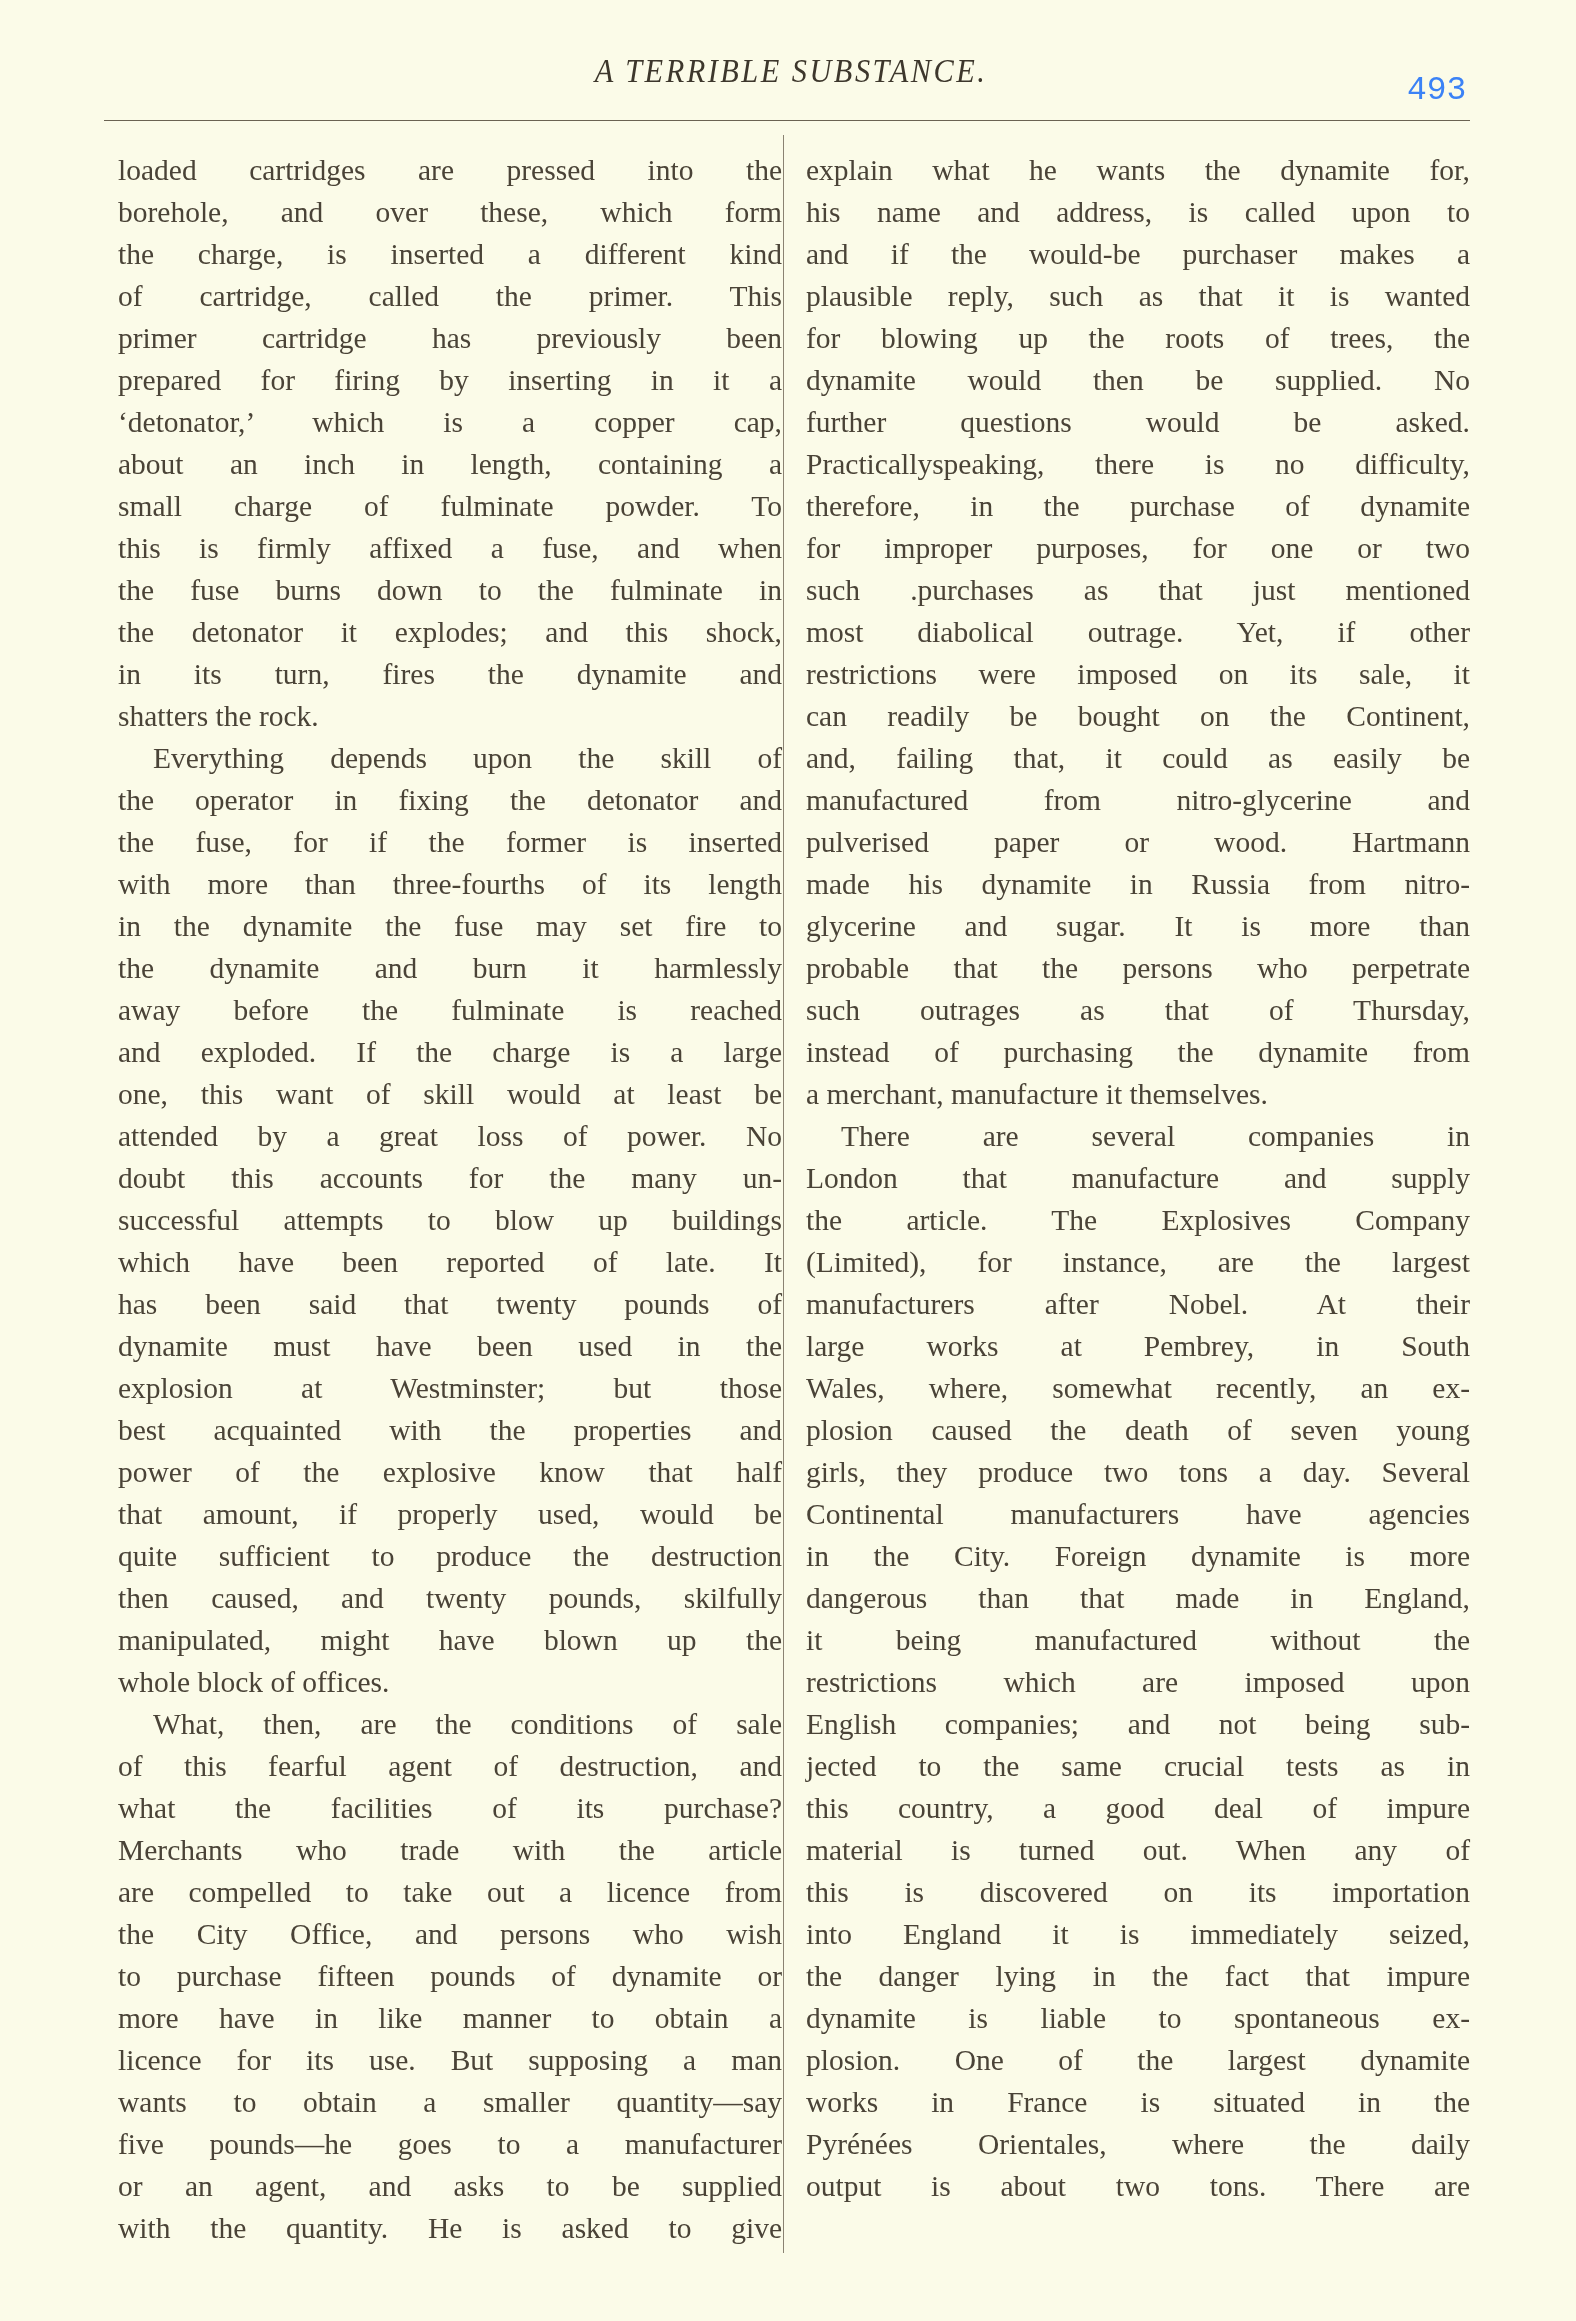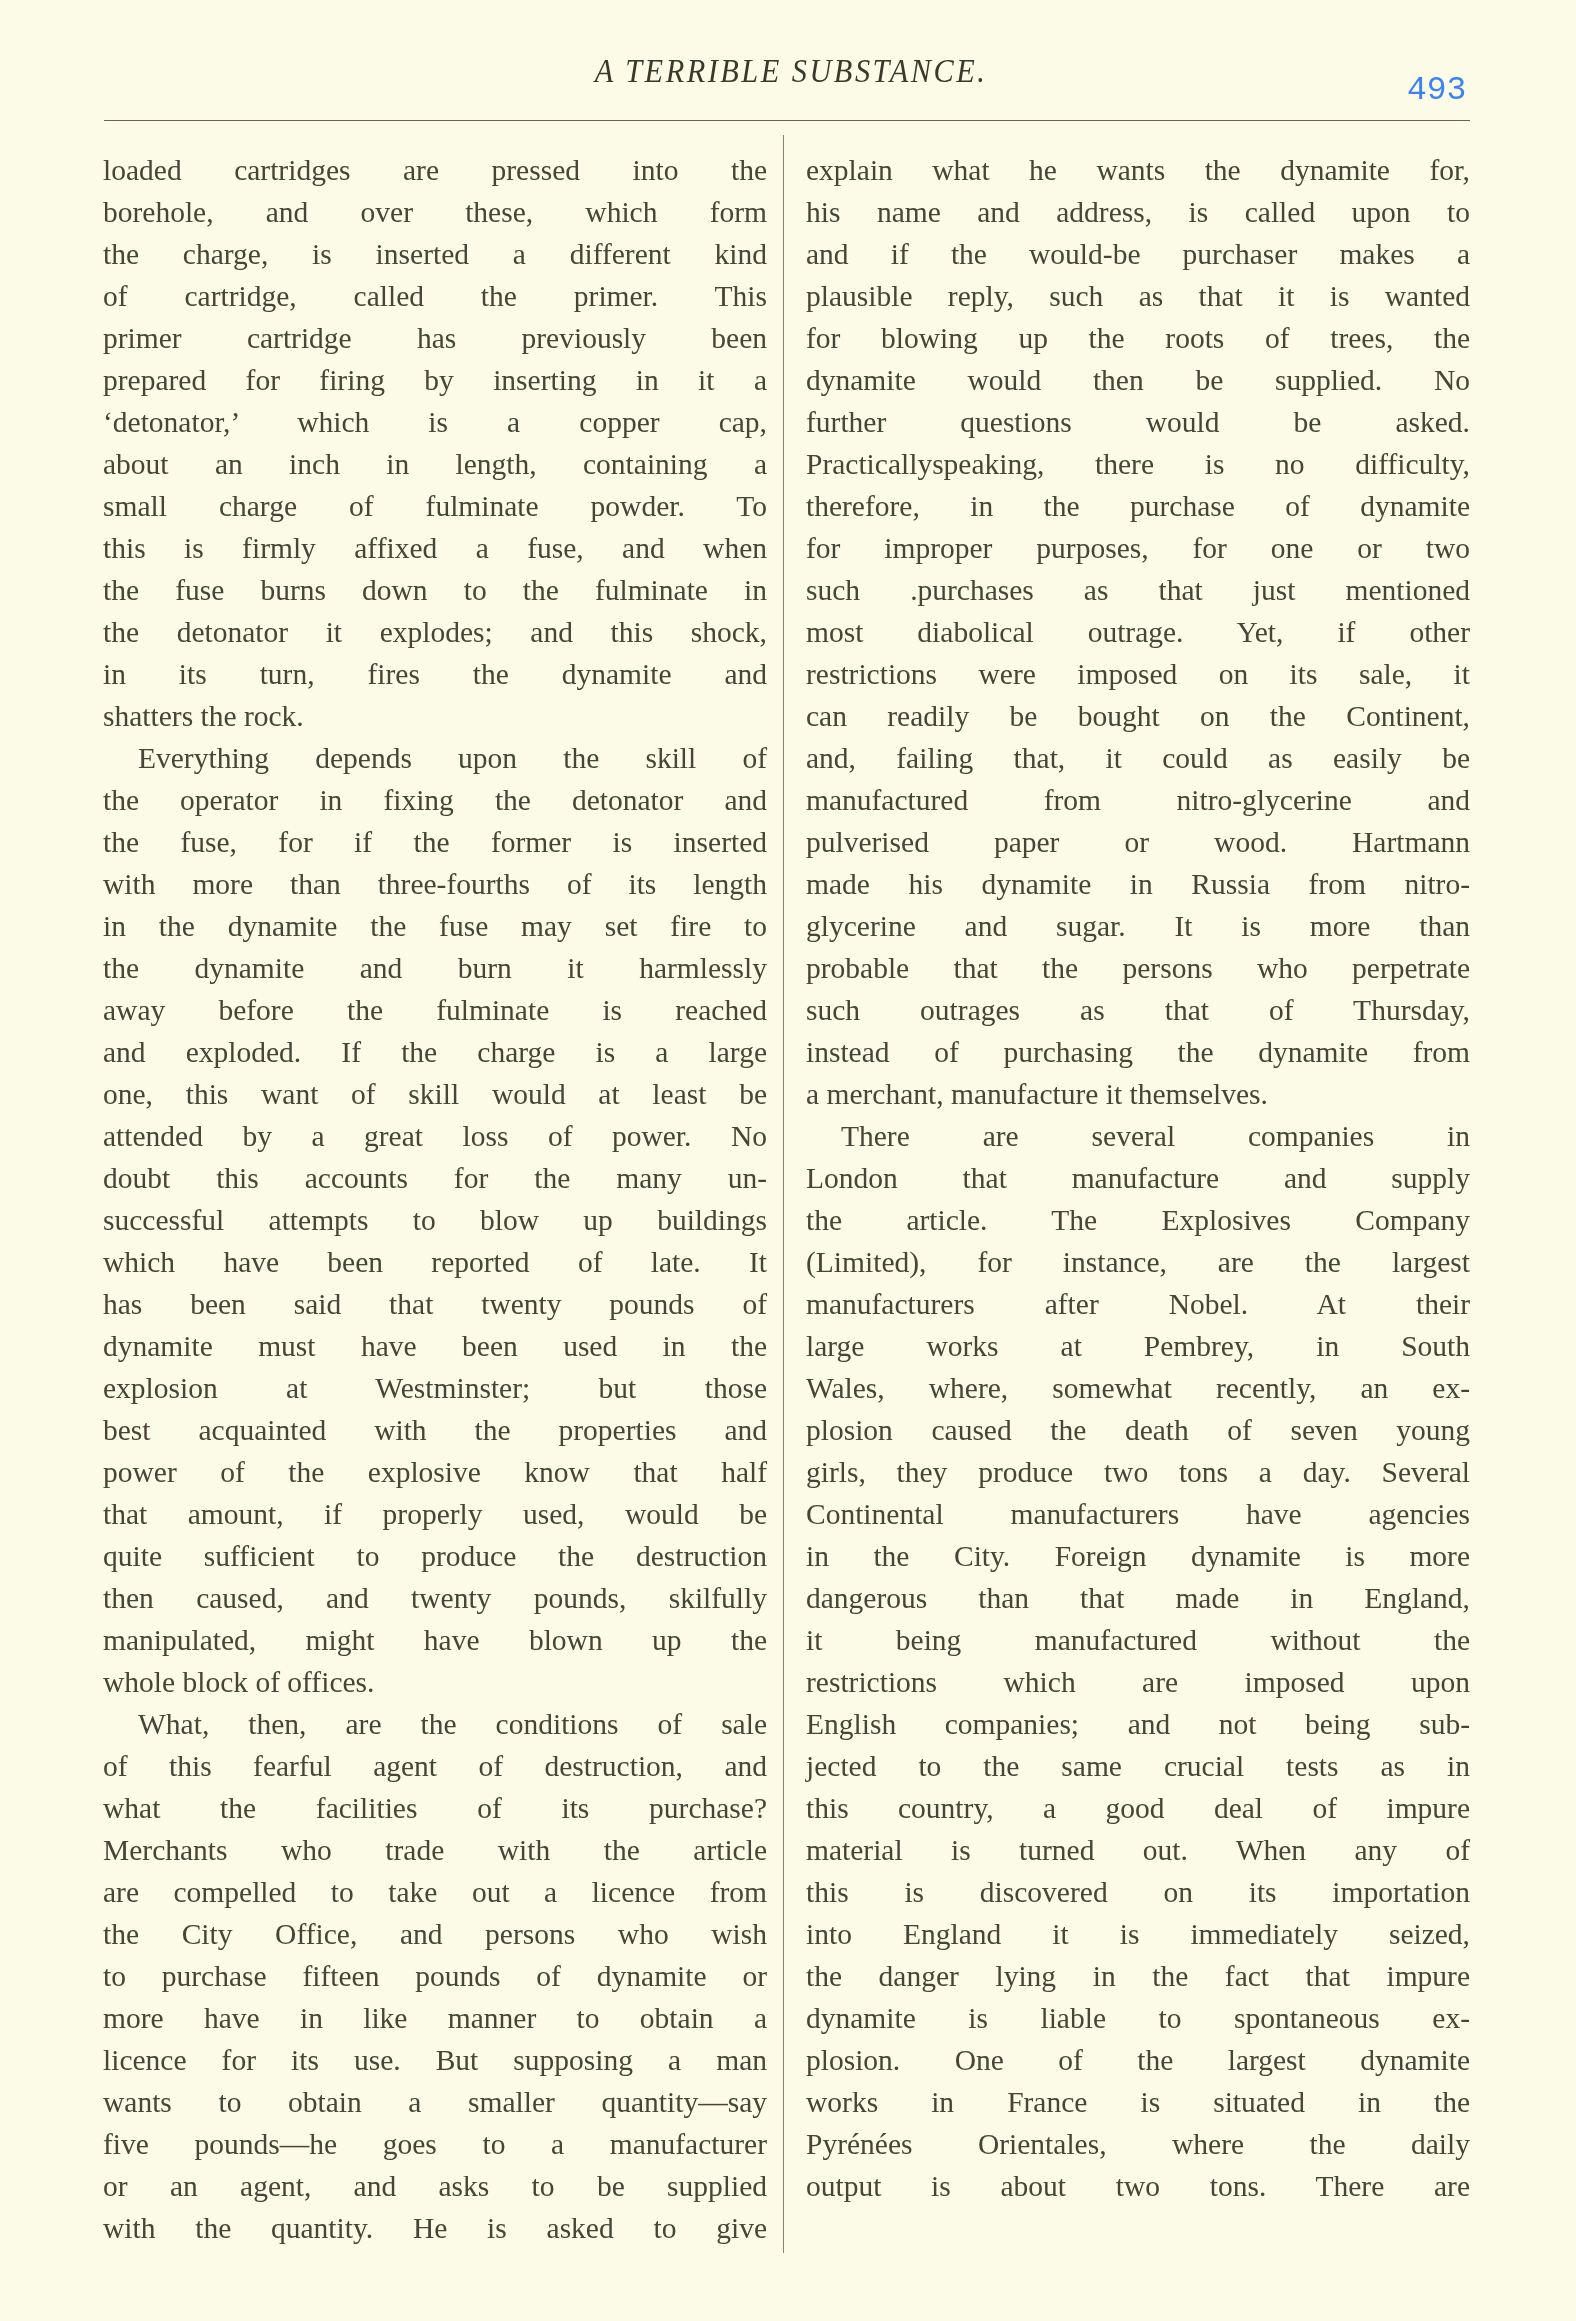--- a/index.html
+++ b/index.html
@@ -33,21 +33,21 @@
   }
   .col-divider {
     position: absolute; left: 783px; top: 135px; width: 0; height: 2118px;
     border-left: 1.4px solid #8a8272;
   }
   .column {
     position: absolute; top: 149px; width: 664px;
     font-size: 29.5px;
     line-height: 42px;
   }
-  .col-left { left: 103px; }
+  .col-left { left: 118px; }
   .col-right { left: 806px; }
   .line {
     display: block;
     white-space: nowrap;
     text-align: justify;
     text-align-last: justify;
     height: 42px;
   }
   .line.last { text-align-last: left; }
   .line.indent { padding-left: 35px; }

